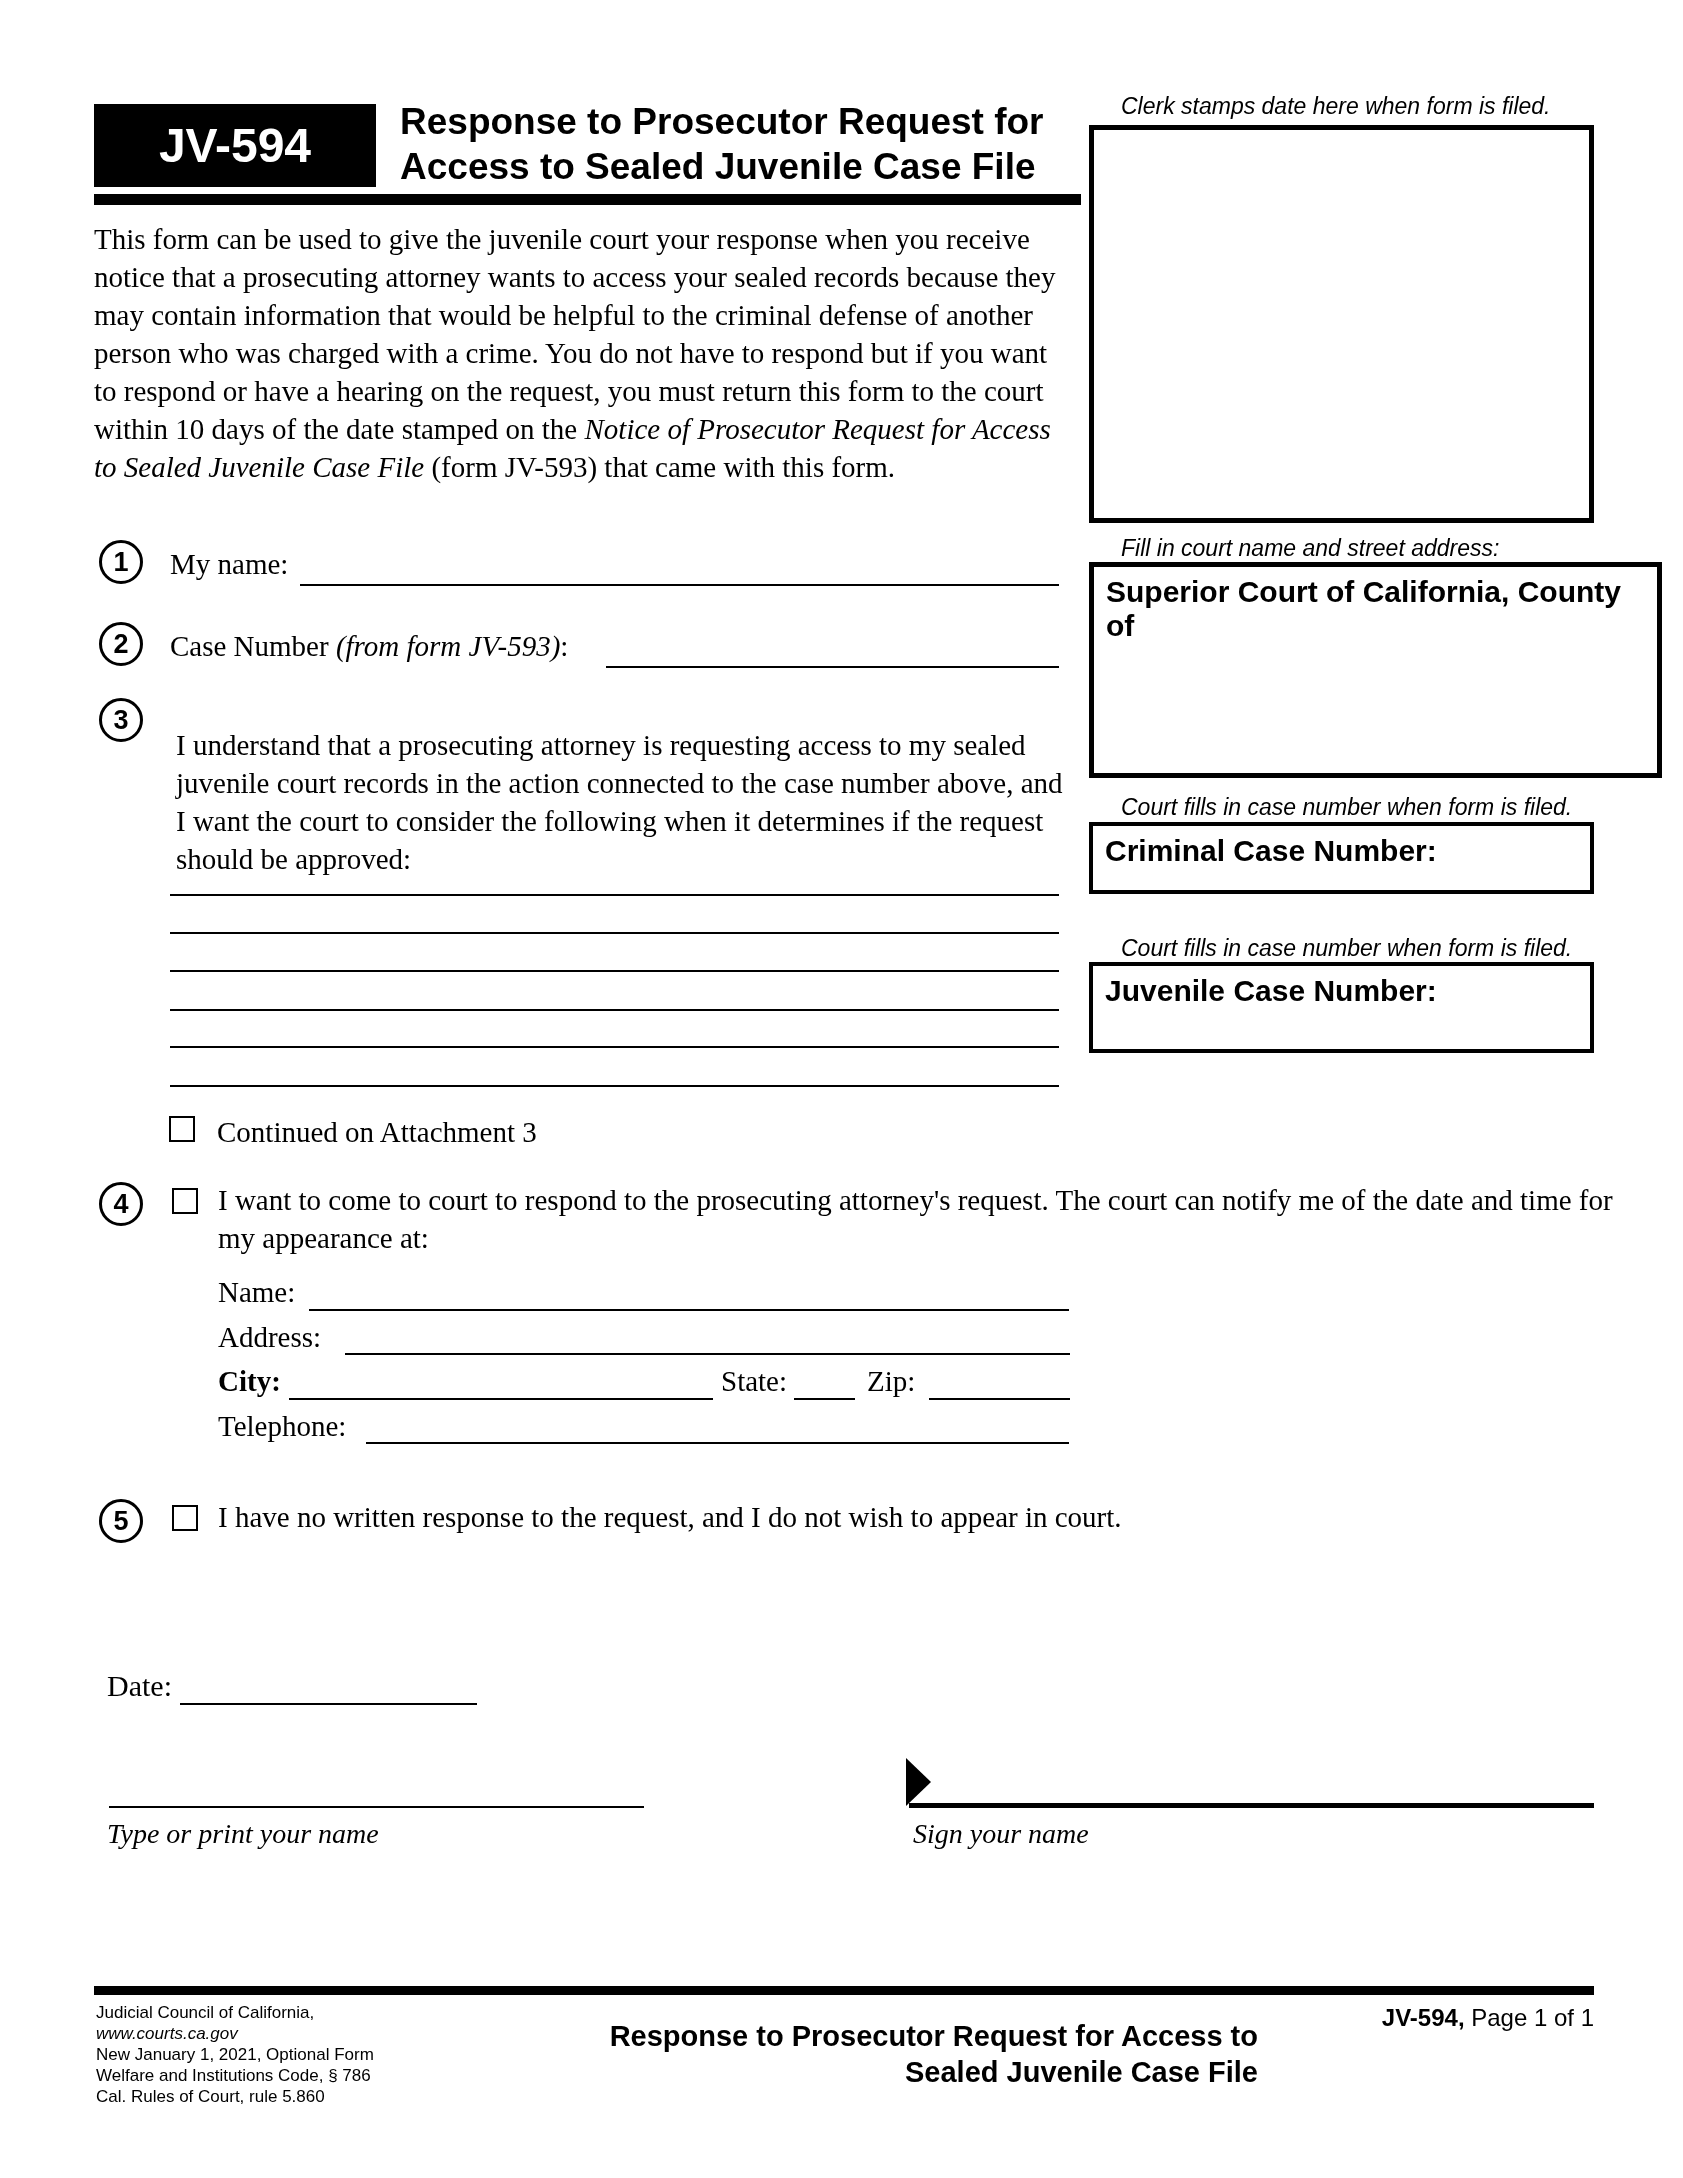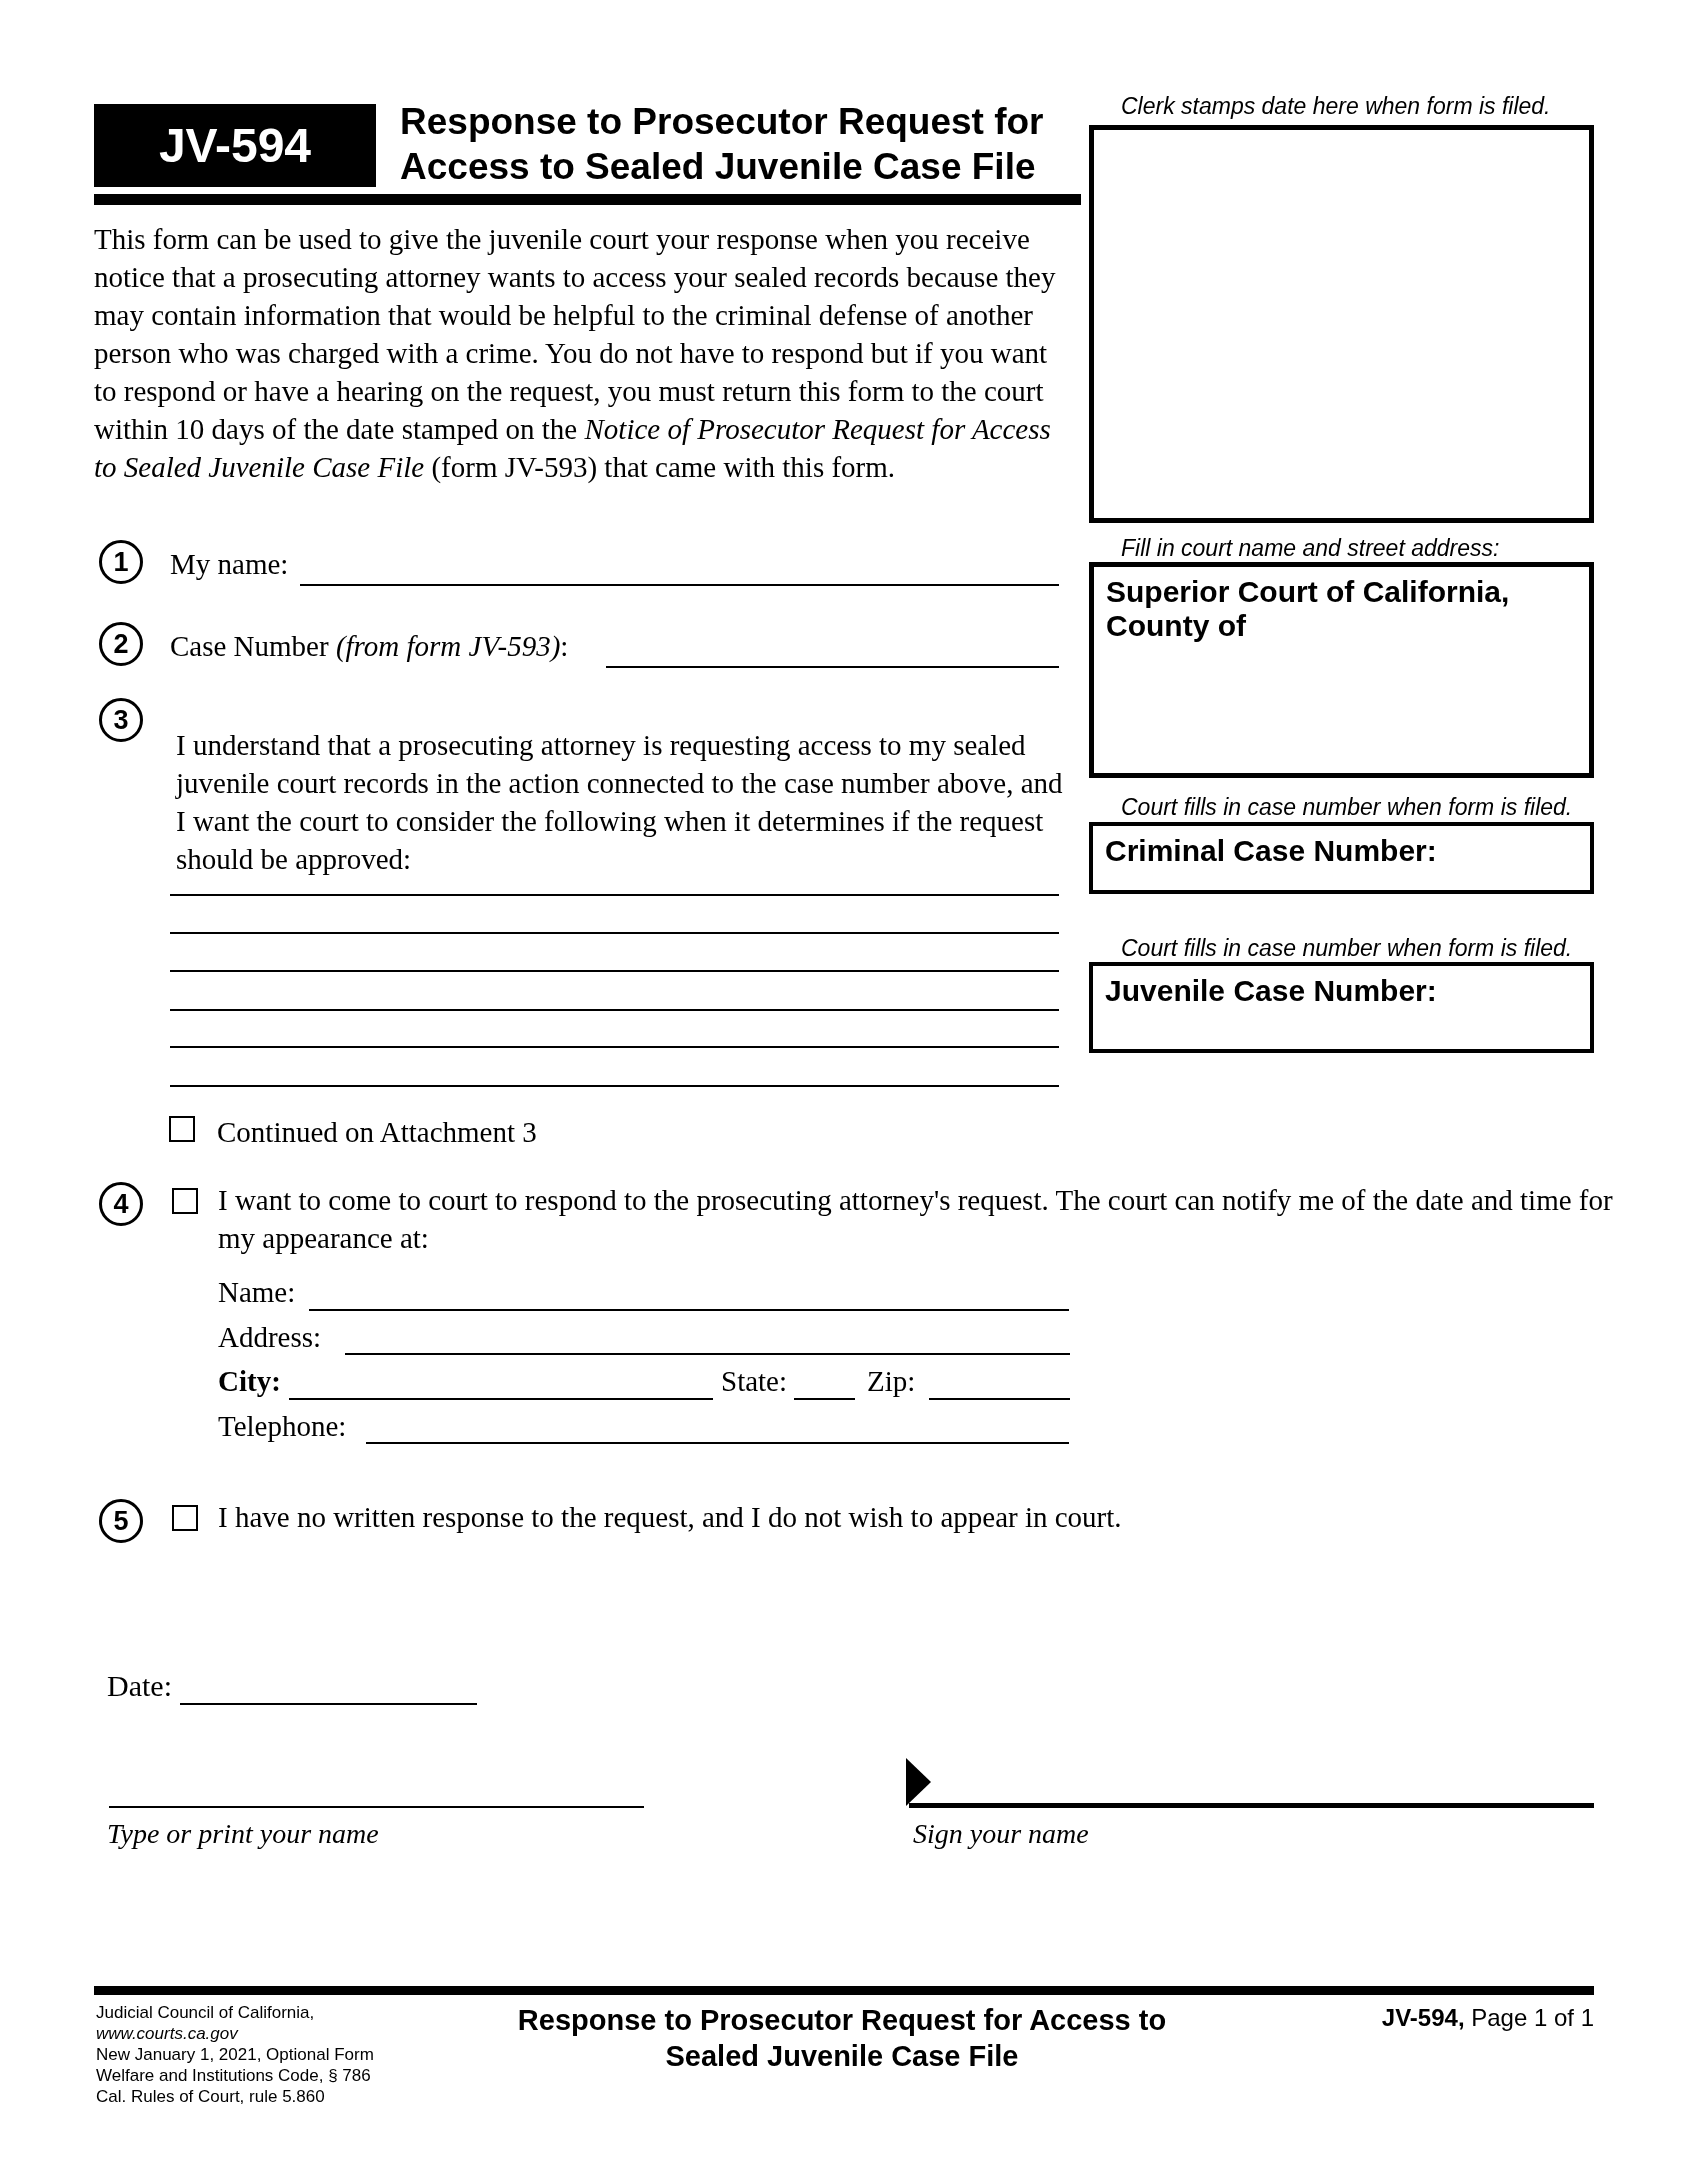--- a/index.html
+++ b/index.html
@@ -24,21 +24,21 @@
           font:bold 27px "Liberation Sans", sans-serif;background:#fff;}
   .checkbox{width:26px;height:26px;border:2px solid #000;background:#fff;box-sizing:border-box;}
   .line{border-bottom:2px solid #000;height:0;}
   .thickline{border-bottom:5px solid #000;height:0;}
   .sig-label{font:italic 28px "Liberation Serif", serif;}
   .arrow{width:0;height:0;border-top:24px solid transparent;border-bottom:24px solid transparent;
          border-left:25px solid #000;}
   
   .footer-rule{left:94px;top:1986px;width:1500px;height:9px;background:#000;}
   .footer-left{font:17px/21px "Liberation Sans", sans-serif;}
-  .footer-center{font:bold 29px/36px "Liberation Sans", sans-serif;text-align:center;}
+  .footer-center{font:bold 29px/36px "Liberation Sans", sans-serif;text-align:right;margin-top:16px;}
   .footer-right{font:24px "Liberation Sans", sans-serif;text-align:right;}
   .footer-right b{font-weight:bold;}
   i{font-style:italic;}
 </style>
 </head>
 <body>
 
 <div class="page">
 
   <div class="abs badge">
@@ -49,21 +49,21 @@
     <div>Access to Sealed Juvenile Case File</div>
   </div>
   <div class="abs header-rule"></div>
 
   <div class="abs serif-text" style="left:94px;top:220px;width:982px;"><span>This form can be used to give the juvenile court your response when you receive notice that a prosecuting attorney wants to access your sealed records because they may contain information that would be helpful to the criminal defense of another person who was charged with a crime. You do not have to respond but if you want to respond or have a hearing on the request, you must return this form to the court within 10 days of the date stamped on the </span><i>Notice of Prosecutor Request for Access to Sealed Juvenile Case File</i><span> (form JV-593) that came with this form.</span></div>
 
   <div class="abs caption" style="left:1089px;top:93px;">Clerk stamps date here when form is filed.</div>
   <div class="abs rbox" style="left:1089px;top:125px;width:505px;height:398px;"></div>
 
   <div class="abs caption" style="left:1089px;top:535px;">Fill in court name and street address:</div>
-  <div class="abs rbox" style="left:1089px;top:562px;width:505px;height:216px;">
+  <div class="abs rbox" style="left:1089px;top:562px;width:573px;height:216px;">
     <div class="rbox-label">Superior Court of California, County of</div>
   </div>
 
   <div class="abs caption" style="left:1089px;top:794px;">Court fills in case number when form is filed.</div>
   <div class="abs rbox" style="left:1089px;top:822px;width:505px;height:72px;border-width:4px;">
     <div class="rbox-label">Criminal Case Number:</div>
   </div>
 
   <div class="abs caption" style="left:1089px;top:935px;">Court fills in case number when form is filed.</div>
   <div class="abs rbox" style="left:1089px;top:962px;width:505px;height:91px;border-width:4px;">

